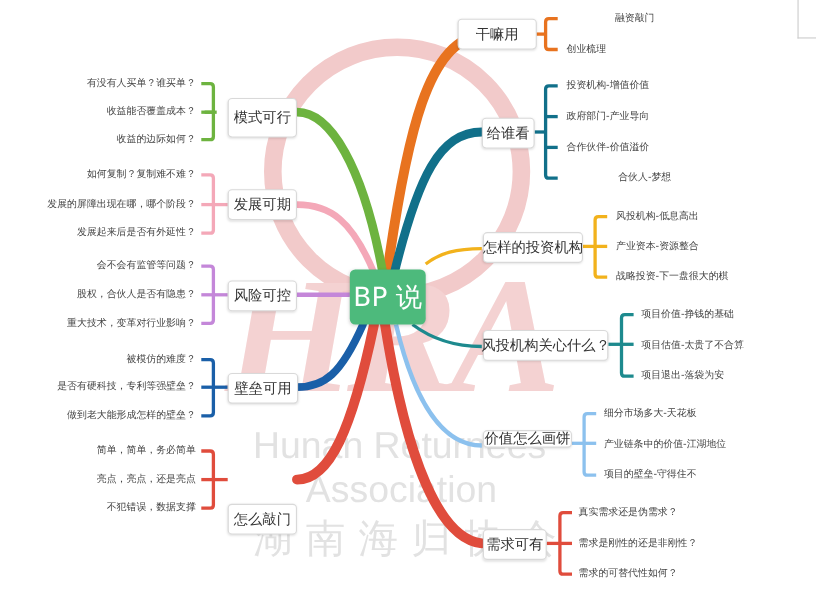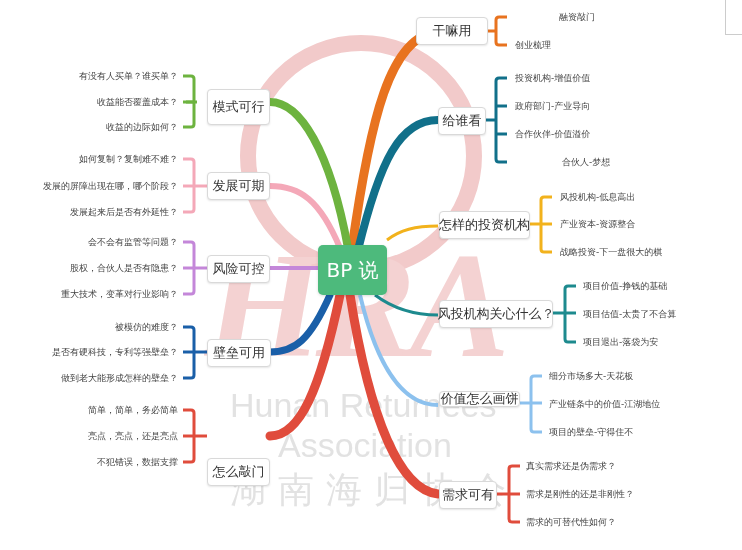--- a/index.html
+++ b/index.html
@@ -6,21 +6,21 @@
   body{width:742px;height:550px;background:#ffffff;position:relative;overflow:hidden;font-family:"DejaVu Sans","Liberation Sans",sans-serif;}
   #canvas{position:absolute;left:0;top:0;width:742px;height:550px;}
   .wm-circle{position:absolute;left:240px;top:35px;width:210px;height:210px;border-radius:50%;border:16px solid #f2caca;}
   .wm-hra{position:absolute;left:205px;top:230px;font-family:"Liberation Serif",serif;font-weight:bold;font-style:italic;font-size:150px;color:#f4d2d2;letter-spacing:-6px;line-height:1;}
   .wm-line{position:absolute;font-family:"Liberation Sans",sans-serif;color:#e2e2e2;white-space:nowrap;line-height:1;}
   .wm-1{left:230px;top:388px;font-size:34px;}
   .wm-2{left:278px;top:428px;font-size:34px;}
   .wm-3{left:230px;top:472px;font-size:36px;letter-spacing:12px;}
   svg{position:absolute;left:0;top:0;}
   .node{position:absolute;background:#fff;border:1px solid #d9d9d9;border-radius:4px;box-shadow:0 1px 2px rgba(0,0,0,0.10);font-size:13px;color:#333;display:flex;align-items:center;justify-content:center;white-space:nowrap;box-sizing:border-box;}
-  .center{position:absolute;left:318px;top:245px;width:69px;height:50px;background:#4dba7c;border-radius:5px;color:#fff;font-size:20px;display:flex;align-items:center;justify-content:center;box-shadow:0 1px 3px rgba(0,0,0,0.15);}
+  .center{position:absolute;left:318px;top:245px;width:69px;height:50px;background:#4dba7c;border-radius:5px;color:#fff;font-size:24px;display:flex;align-items:center;justify-content:center;box-shadow:0 1px 3px rgba(0,0,0,0.15);}
   .leaf{position:absolute;font-size:9px;color:#444;white-space:nowrap;line-height:12px;}
   .leaf.l{text-align:right;}
   .corner{position:absolute;left:725px;top:0;width:17px;height:34px;border-left:1px solid #ccc;border-bottom:1px solid #ccc;}
 </style>
 </head>
 <body>
 
 <div id="canvas">
 
   <div class="wm-circle"></div>

